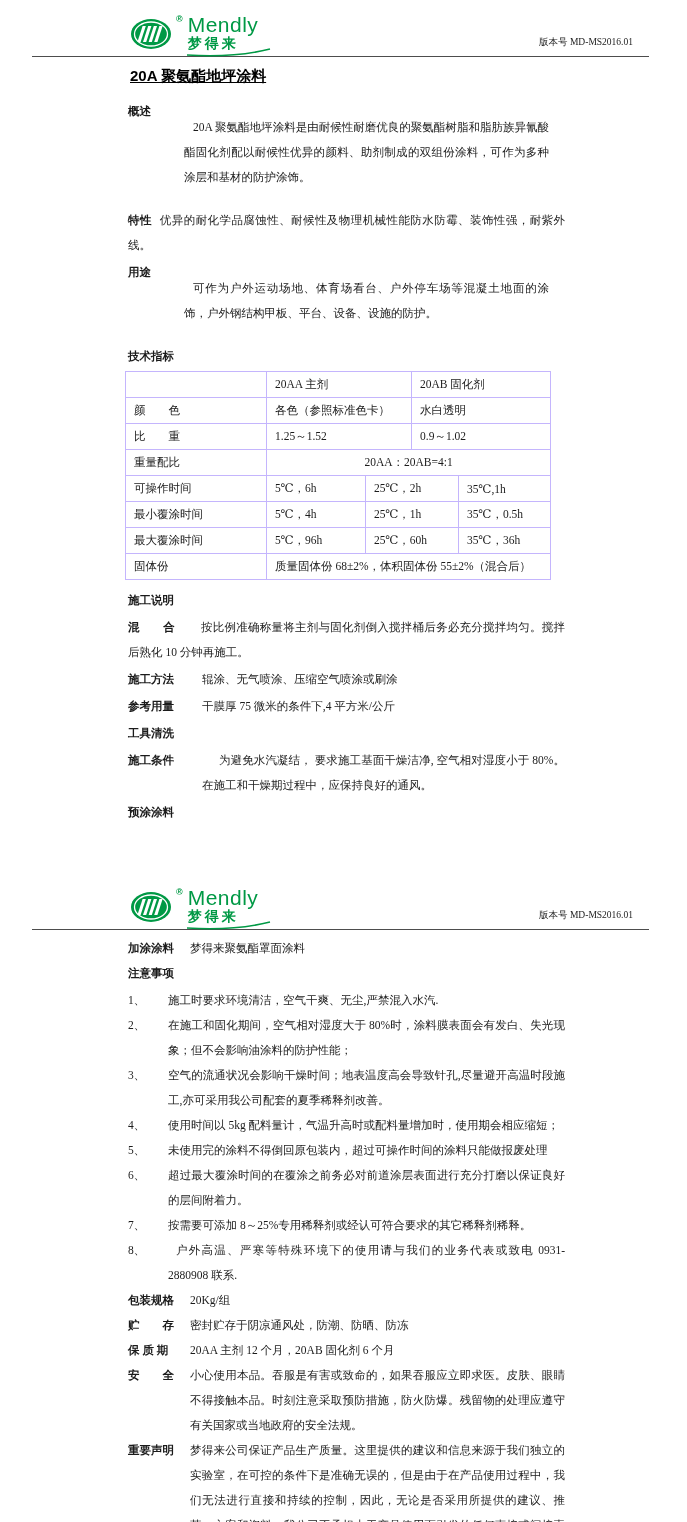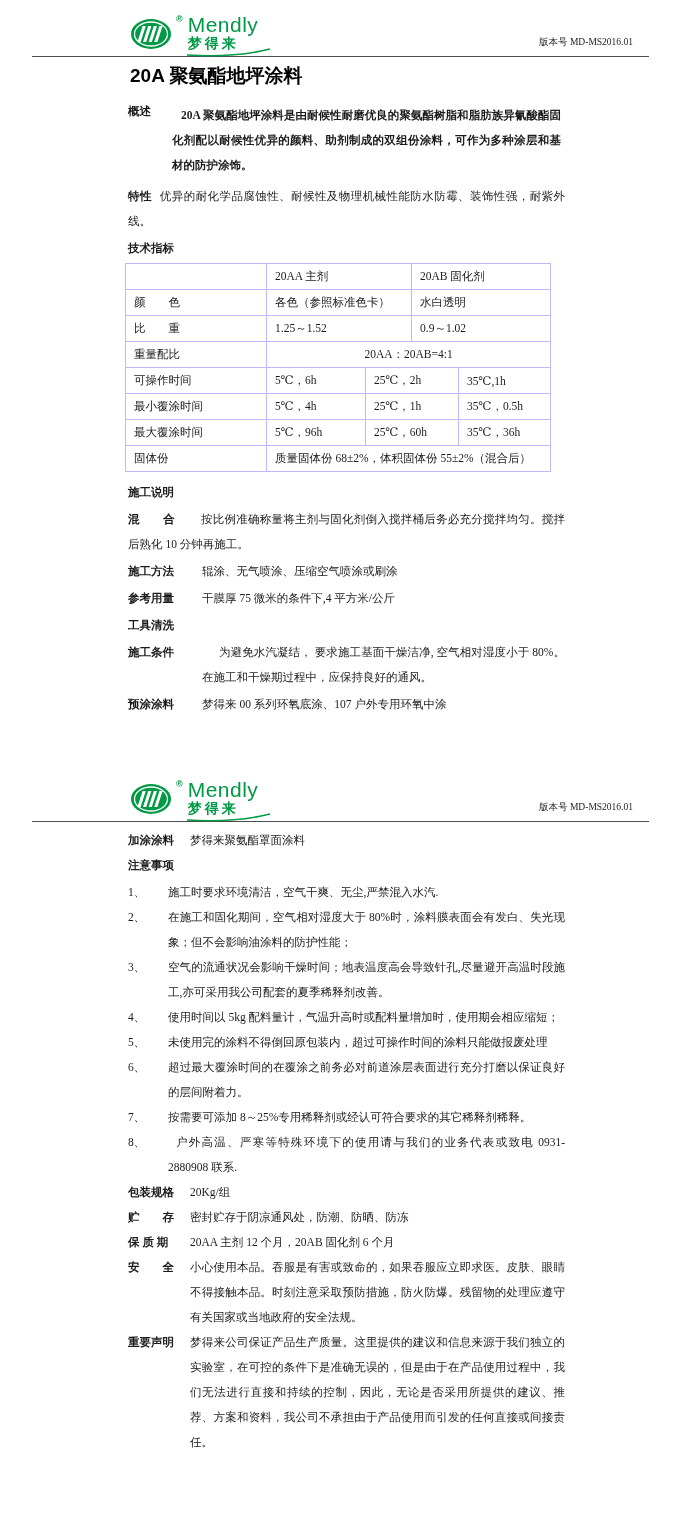--- a/index.html
+++ b/index.html
@@ -10,26 +10,26 @@
   }
   .page-header{display:flex;justify-content:space-between;align-items:flex-end;padding:14px 54px 4px 130px;}
   .logo{position:relative;display:flex;gap:5px;}
   .logo-reg{font-size:9px;color:#009945;font-weight:bold;line-height:10px;margin-left:-3px;font-family:"Liberation Sans",sans-serif;}
   .logo-texts{padding-top:1px;}
   .logo-en{font-family:"Liberation Sans",sans-serif;font-weight:normal;font-size:21px;line-height:20px;color:#009945;letter-spacing:0.5px;}
   .logo-cn{position:relative;font-family:"Liberation Sans",sans-serif;font-weight:bold;font-size:14px;line-height:16px;color:#009945;letter-spacing:3px;}
   .swoosh{position:absolute;left:-2px;bottom:-6px;}
   .version{font-size:9.5px;color:#222;padding-bottom:3px;}
   .rule{border:none;border-top:1.5px solid #4d4d4d;margin:0 38px 0 32px;}
-  .title{font-family:"Liberation Sans",sans-serif;font-weight:bold;font-size:19px;line-height:26px;color:#000;margin:6px 0 6px 130px;}
+  .title{font-family:"Liberation Sans",sans-serif;font-weight:bold;font-size:15px;line-height:26px;color:#000;margin:6px 0 6px 130px;text-decoration:underline;}
   .content{padding:4px 122px 0 128px;}
   .content2{padding:6px 122px 0 128px;}
   .hang{display:flex;line-height:25px;margin-bottom:2px;}
   .hang .lab{flex:none;width:40px;font-weight:bold;}
-  .hang .txt{flex:1;margin:4px;text-align:justify;text-indent:9px;font-weight:bold;}
+  .hang .txt{flex:1;margin:16px;text-align:justify;text-indent:9px;}
   .flow{line-height:25px;text-align:justify;margin-bottom:2px;}
   .flow .lab{font-weight:bold;}
   .g8{margin-right:8px;}
   .g26{margin-right:26px;}
   .heading{font-weight:bold;line-height:25px;margin:0 0 2px 0;}
   .spec-table{border-collapse:collapse;width:425px;margin:2px 0 8px -3px;table-layout:fixed;}
   .spec-table td{border:1px solid #c4b5fd;height:25px;padding:0 4px 0 8px;font-size:11.5px;vertical-align:middle;overflow:hidden;white-space:nowrap;}
   .spec-table td.ctr{text-align:center;padding:0;}
   .kv{display:flex;line-height:25px;margin-bottom:2px;}
   .kv .lab{flex:none;font-weight:bold;}
@@ -82,20 +82,24 @@
 
       <div class="hang">
         <b class="lab">概述</b>
         <p class="txt">20A 聚氨酯地坪涂料是由耐候性耐磨优良的聚氨酯树脂和脂肪族异氰酸酯固化剂配以耐候性优异的颜料、助剂制成的双组份涂料，可作为多种涂层和基材的防护涂饰。</p>
       </div>
 
       <div class="flow">
         <b class="lab g8">特性</b><span>优异的耐化学品腐蚀性、耐候性及物理机械性能防水防霉、装饰性强，耐紫外线。</span>
       </div>
 
+      <div class="hang">
+        <b class="lab">用途</b>
+        <p class="txt">可作为户外运动场地、体育场看台、户外停车场等混凝土地面的涂饰，户外钢结构甲板、平台、设备、设施的防护。</p>
+      </div>
 
       <p class="heading">技术指标</p>
 
       <table class="spec-table">
         <colgroup>
             <col style="width:141px">
             <col style="width:99px">
             <col style="width:46px">
             <col style="width:47px">
             <col style="width:92px">
@@ -161,21 +165,20 @@
       </div>
       <div class="kv kv1">
         <b class="lab">工具清洗</b>
       </div>
       <div class="kv kv1 cond">
         <b class="lab">施工条件</b>
         <p class="val">为避免水汽凝结， 要求施工基面干燥洁净, 空气相对湿度小于 80%。在施工和干燥期过程中，应保持良好的通风。</p>
       </div>
       <div class="kv kv1">
         <b class="lab">预涂涂料</b>
-        <p class="val">梦得来 00 系列环氧底涂、107 户外专用环氧中涂</p>
       </div>
 
     </div>
   </section>
 
   <section class="page2">
     <header class="page-header">
       <div class="logo">
         <svg width="44" height="38" viewBox="0 0 44 38">
           <ellipse cx="21" cy="20" rx="20" ry="15" fill="#009945"></ellipse>

